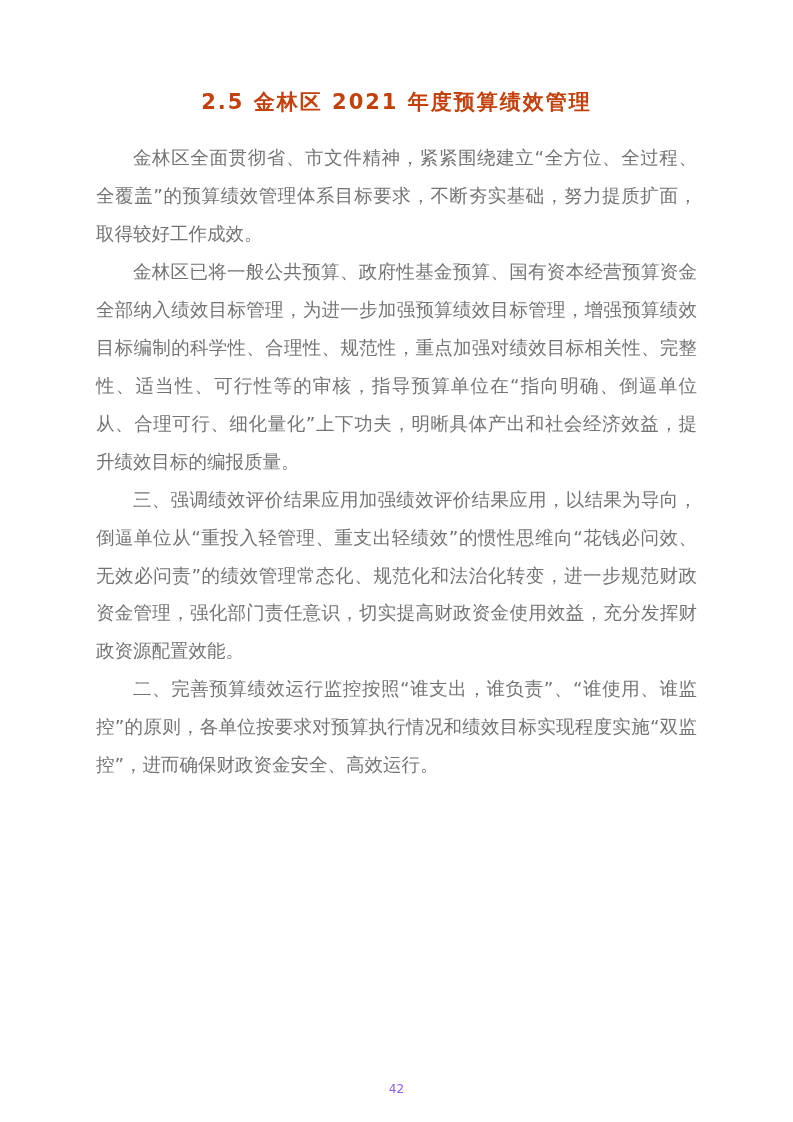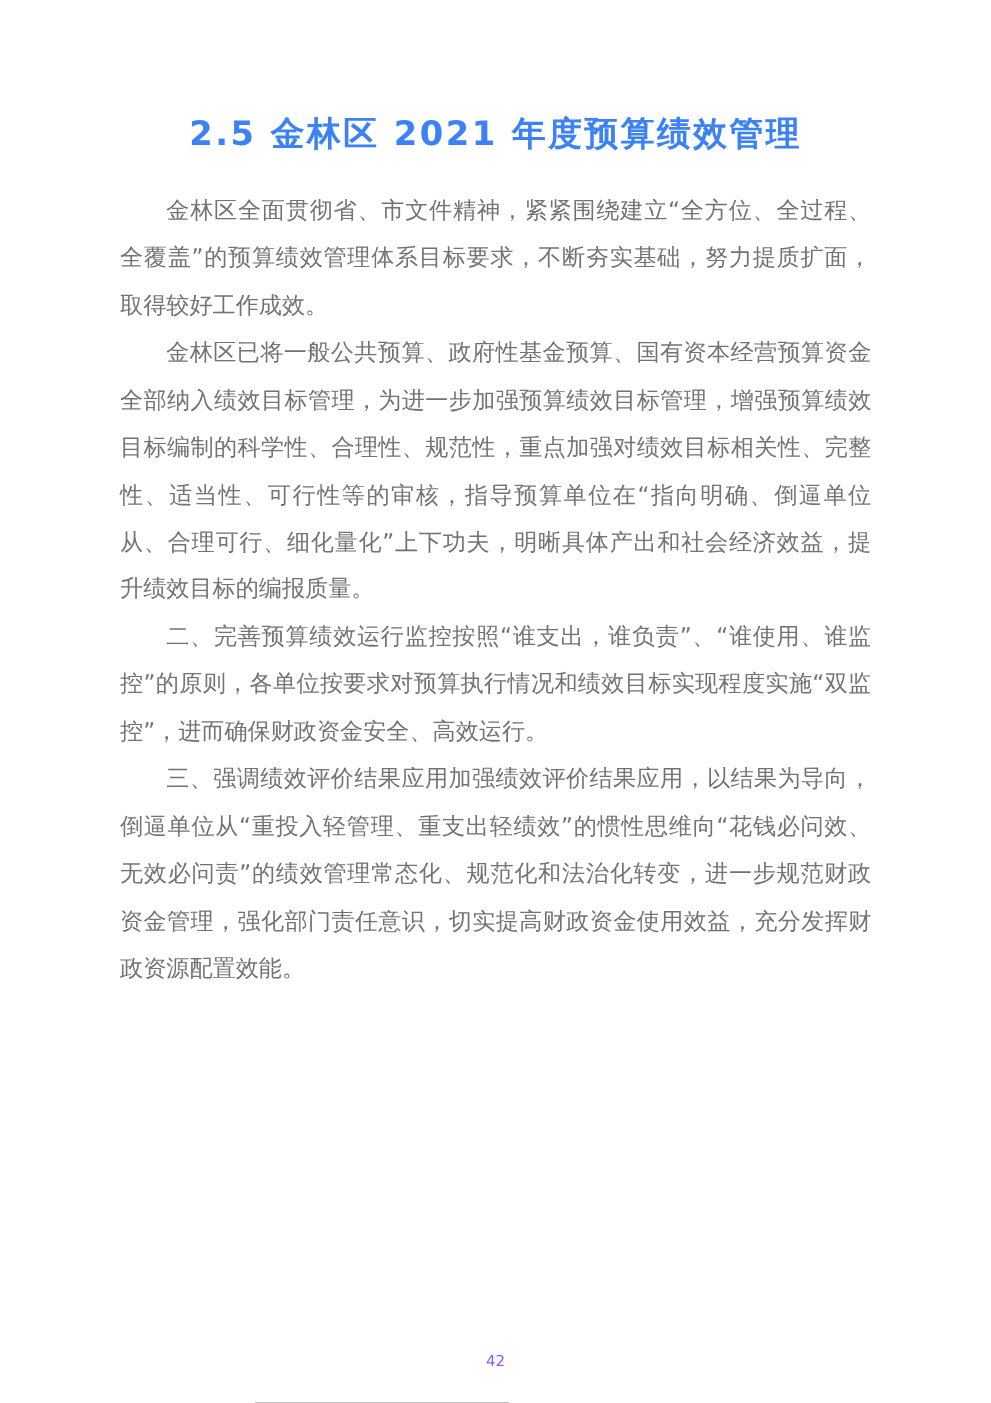--- a/index.html
+++ b/index.html
@@ -23,25 +23,25 @@
     position: absolute;
     left: 96px;
     right: 96px;
     top: 84px;
   }
   .title-block {
     text-align: center;
     margin-bottom: 18px;
   }
   .title-line {
-    font-size: 27px;
+    font-size: 21px;
     font-weight: bold;
     letter-spacing: 1px;
     line-height: 1.78;
-    color: #3b82f6;
+    color: #c2410c;
     font-family: "DejaVu Sans", "Liberation Sans", sans-serif;
   }
   .title-line.first {
     letter-spacing: 2px;
   }
   .body-p {
     font-size: 18.5px;
     line-height: 2.05;
     color: #737373;
     text-align: justify;
@@ -66,19 +66,19 @@
 
 <div class="page">
   <div class="content">
 
     <div class="title-block">
       <div class="title-line first">2.5  金林区 2021 年度预算绩效管理</div>
     </div>
 
     <p class="body-p">金林区全面贯彻省、市文件精神，紧紧围绕建立“全方位、全过程、全覆盖”的预算绩效管理体系目标要求，不断夯实基础，努力提质扩面，取得较好工作成效。</p>
     <p class="body-p">金林区已将一般公共预算、政府性基金预算、国有资本经营预算资金全部纳入绩效目标管理，为进一步加强预算绩效目标管理，增强预算绩效目标编制的科学性、合理性、规范性，重点加强对绩效目标相关性、完整性、适当性、可行性等的审核，指导预算单位在“指向明确、倒逼单位从、合理可行、细化量化”上下功夫，明晰具体产出和社会经济效益，提升绩效目标的编报质量。</p>
+    <p class="body-p">三、强调绩效评价结果应用加强绩效评价结果应用，以结果为导向，倒逼单位从“重投入轻管理、重支出轻绩效”的惯性思维向“花钱必问效、无效必问责”的绩效管理常态化、规范化和法治化转变，进一步规范财政资金管理，强化部门责任意识，切实提高财政资金使用效益，充分发挥财政资源配置效能。</p>
     <p class="body-p">二、完善预算绩效运行监控按照“谁支出，谁负责”、“谁使用、谁监控”的原则，各单位按要求对预算执行情况和绩效目标实现程度实施“双监控”，进而确保财政资金安全、高效运行。</p>
-    <p class="body-p">三、强调绩效评价结果应用加强绩效评价结果应用，以结果为导向，倒逼单位从“重投入轻管理、重支出轻绩效”的惯性思维向“花钱必问效、无效必问责”的绩效管理常态化、规范化和法治化转变，进一步规范财政资金管理，强化部门责任意识，切实提高财政资金使用效益，充分发挥财政资源配置效能。</p>
 
   </div>
 
   <div class="footer">42</div>
 </div>
 
 </body></html>

